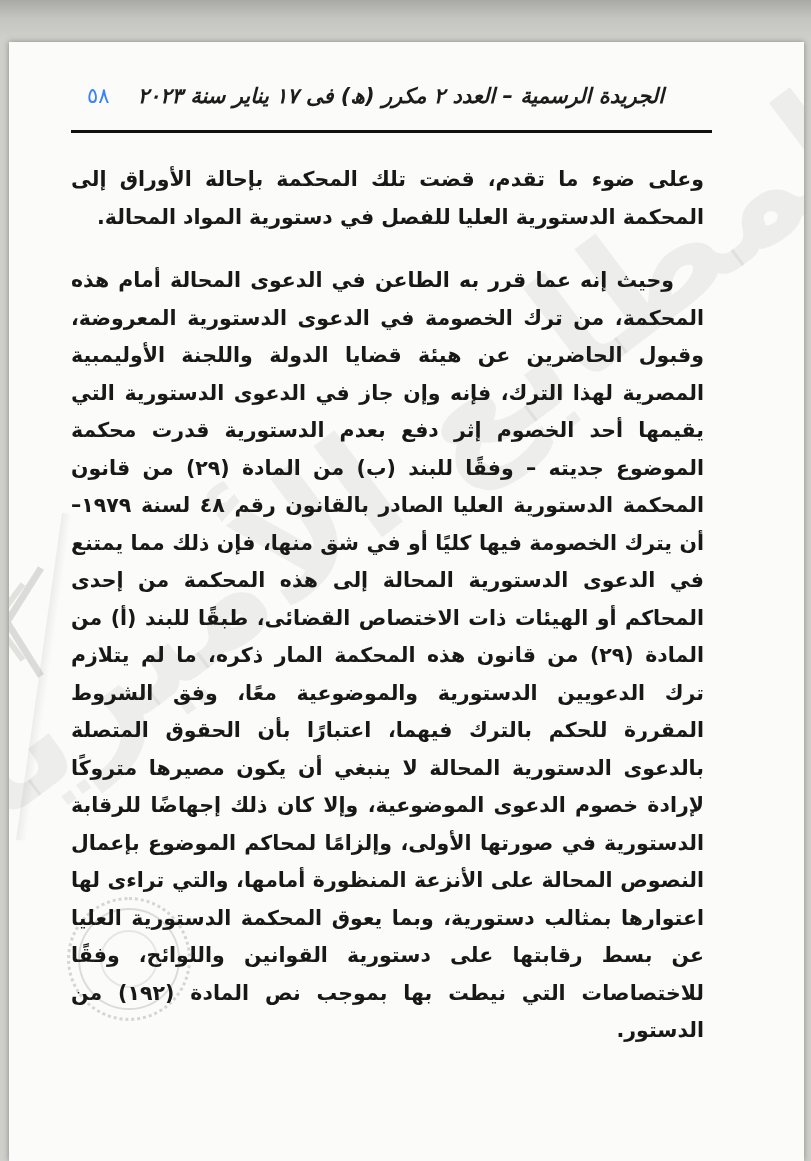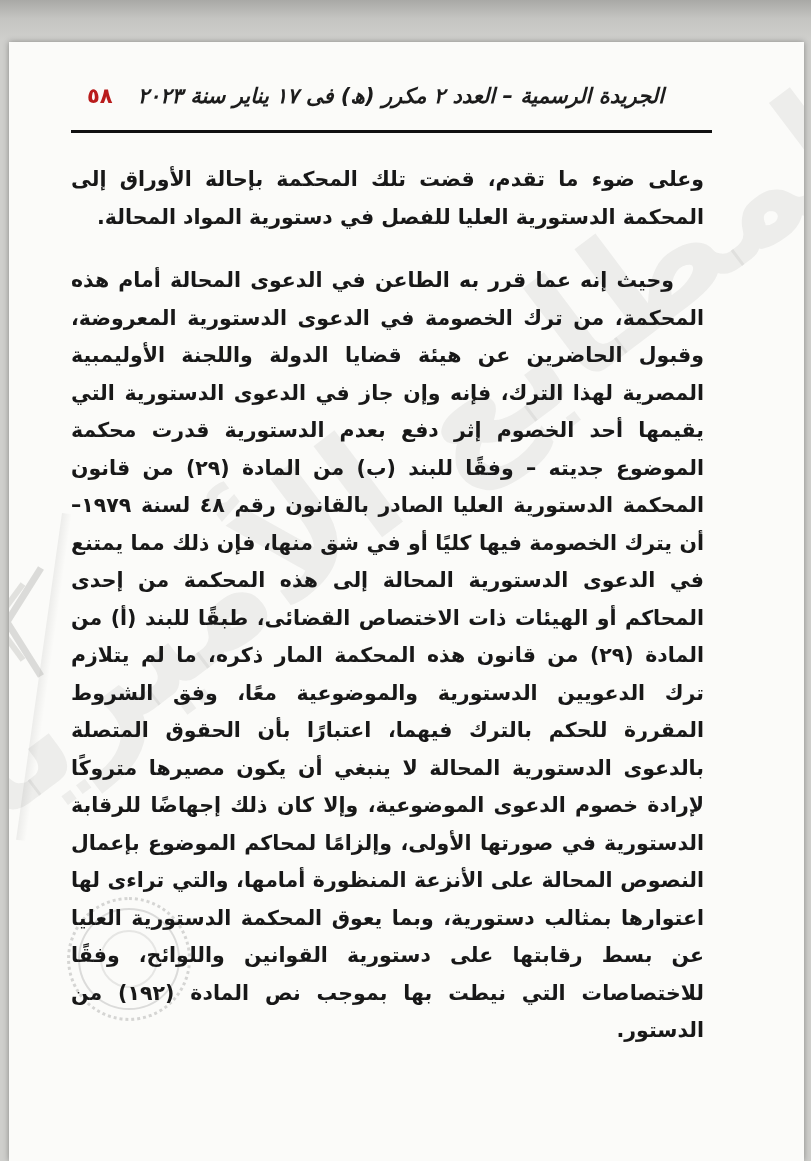--- a/index.html
+++ b/index.html
@@ -42,22 +42,22 @@
     color: #1c1c1c;
     letter-spacing: 0.5px;
     white-space: nowrap;
     font-style: italic;
   }
   .page-number {
     position: absolute;
     left: 78px;
     top: 0;
     font-size: 21px;
-    font-weight: bold;
-    color: #b91c1c;
+    font-weight: normal;
+    color: #3b82f6;
   }
   .header-rule {
     margin: 6px 92px 0 62px;
     height: 0;
     border: none;
     border-top: 3px solid #111;
   }
   .doc-body {
     direction: rtl;
     margin: 28px 92px 0 62px;

